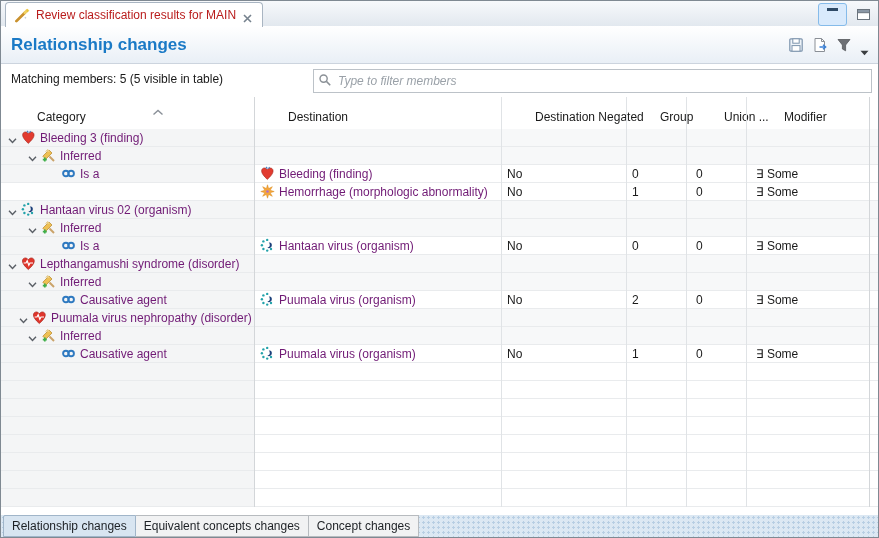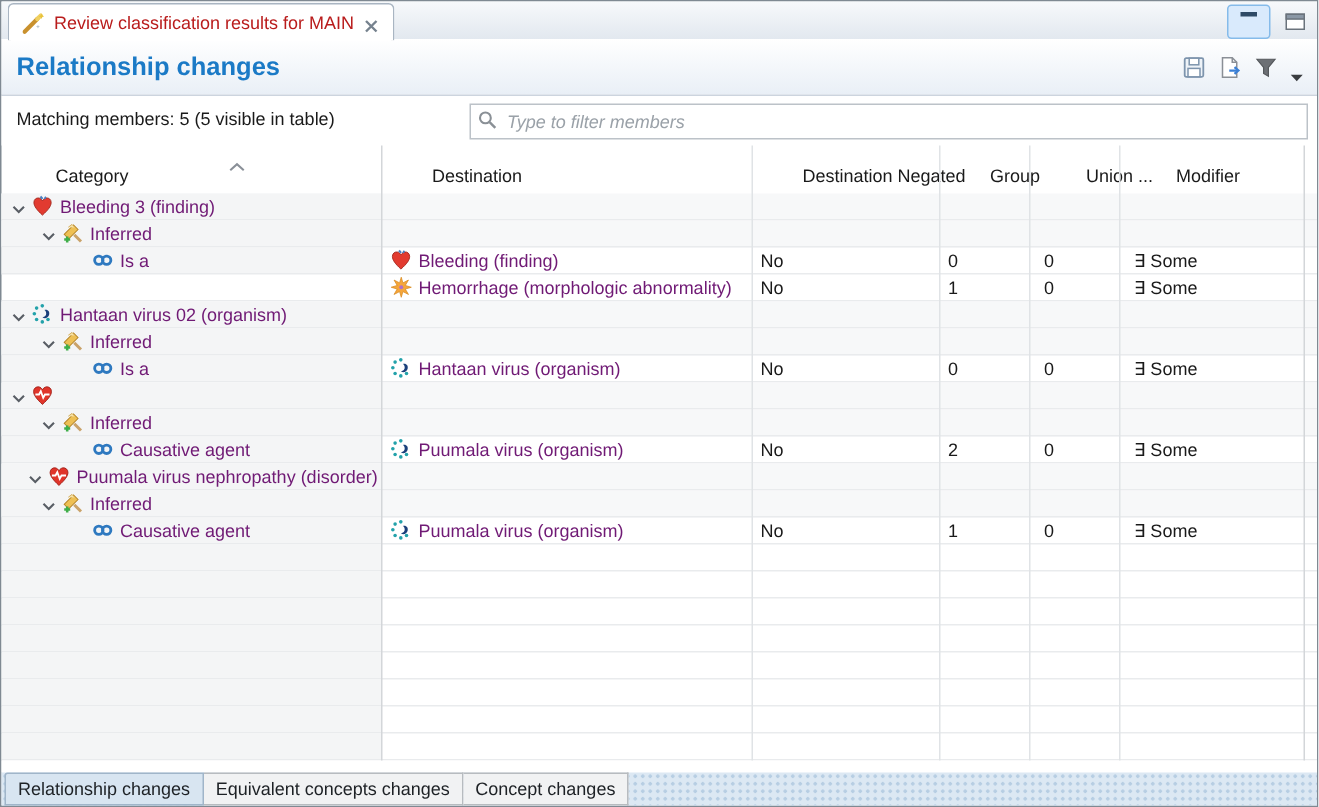--- a/index.html
+++ b/index.html
@@ -274,20 +274,21 @@
       </div>
       <div class="trow shaded">
         <div class="catcell" style="padding-left: 6px;">
           <span class="chev"><svg viewBox="0 0 11 11" width="11" height="11">
               <path d="M2 3.8 L5.5 7.4 L9 3.8" fill="none" stroke="#5a5f66" stroke-width="1.4"></path>
             </svg></span>
           <span class="rowicon"><svg viewBox="0 0 15 15" width="15" height="15">
               <path d="M7.3 13.6 C3.6 10.2 1.4 7.4 1.4 5 C1.4 3 3 1.7 4.8 1.9 C6 2.1 6.9 3 7.3 3.8 C7.8 3 8.7 2.1 9.9 1.9 C11.7 1.7 13.3 3 13.3 5 C13.3 7.4 11.1 10.2 7.3 13.6 Z" fill="#e0352b" stroke="#9f2018" stroke-width="0.6"></path>
               <path d="M2.6 7 H5 L6.2 4.8 L7.8 9.2 L9 7 H12" fill="none" stroke="#ffffff" stroke-width="1.2"></path>
             </svg></span>
+          <span class="celltext">Lepthangamushi syndrome (disorder)</span>
         </div>
       </div>
       <div class="trow shaded">
         <div class="catcell" style="padding-left: 26px;">
           <span class="chev"><svg viewBox="0 0 11 11" width="11" height="11">
               <path d="M2 3.8 L5.5 7.4 L9 3.8" fill="none" stroke="#5a5f66" stroke-width="1.4"></path>
             </svg></span>
           <span class="rowicon"><svg viewBox="0 0 15 15" width="15" height="15">
               <path d="M1.8 8.2 L8 2 L11 5 L4.8 11.2 Z" fill="#eec054" stroke="#b8872a" stroke-width="0.7"></path>
               <path d="M4.5 3.5 L7 1.6 L9 3.6" fill="#f7e3a8" stroke="#c99c3e" stroke-width="0.5"></path>

